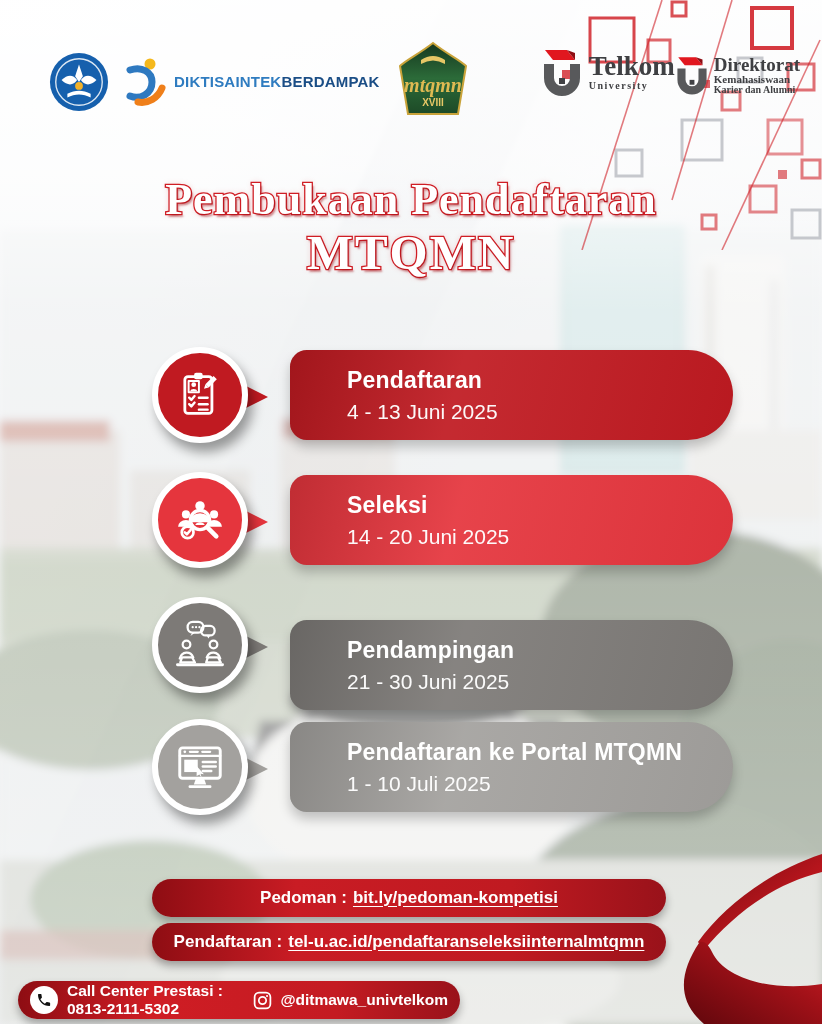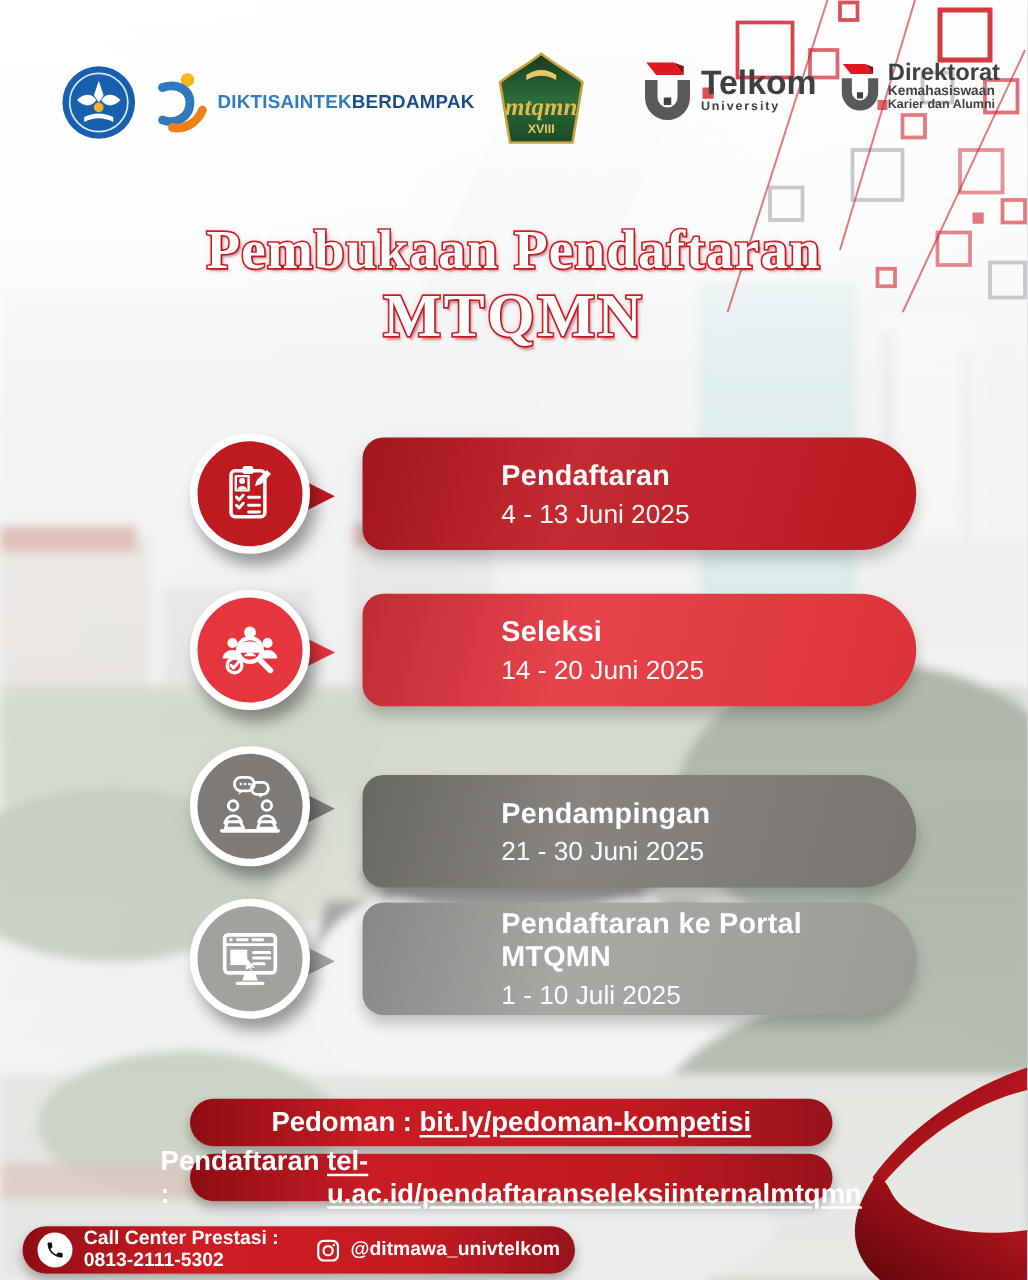--- a/index.html
+++ b/index.html
@@ -20,21 +20,21 @@
     background:linear-gradient(180deg,rgba(255,255,255,.95) 0%,rgba(255,255,255,.8) 16%,rgba(255,255,255,.45) 30%,rgba(255,255,255,.34) 55%,rgba(255,255,255,.42) 80%,rgba(255,255,255,.5) 100%);}
 
   
   .logo-row{position:absolute;top:0;left:0;width:100%;height:130px;}
   .logo-left{position:absolute;left:48px;top:40px;display:flex;align-items:center;gap:12px;}
   .kemdikbud{width:62px;height:62px;}
   .dikti{display:flex;align-items:center;gap:6px;}
   .dikti-text{display:flex;line-height:1.08;font-weight:bold;font-size:15px;letter-spacing:.2px;}
   .dikti-text .l1{color:#2f7cc0;}
   .dikti-text .l2{color:#1b4e86;}
-  .logo-right{position:absolute;right:22px;top:48px;display:flex;align-items:flex-start;gap:18px;}
+  .logo-right{position:absolute;right:22px;top:48px;display:flex;align-items:flex-end;font-family:Liberation Serif, serif;}
   .telkom{display:flex;align-items:center;gap:6px;}
   .telkom-text{display:flex;flex-direction:column;color:#3f4043;}
   .telkom-text .name{font-size:27px;font-weight:bold;line-height:1;}
   .telkom-text .sub{font-size:10px;font-weight:bold;letter-spacing:1.5px;line-height:1.15;}
   .direktorat{display:flex;align-items:center;gap:5px;}
   .direktorat-text{display:flex;flex-direction:column;color:#3f4043;line-height:1.02;}
   .direktorat-text .name{font-size:19px;font-weight:bold;}
   .direktorat-text .s1{font-size:11px;font-weight:bold;}
   .direktorat-text .s2{font-size:10px;font-weight:bold;}
 
@@ -48,30 +48,30 @@
 
   
   .trow{position:absolute;left:0;width:822px;height:96px;}
   .tcircle{position:absolute;left:152px;top:-3px;width:96px;height:96px;border-radius:50%;
     border:6px solid #fff;box-sizing:border-box;box-shadow:5px 9px 12px rgba(0,0,0,.38);
     display:flex;align-items:center;justify-content:center;z-index:2;}
   .ttail{position:absolute;left:238px;top:32px;width:30px;height:30px;z-index:1;
     clip-path:polygon(0 0,100% 50%,0 100%);}
   .tpill{position:absolute;left:290px;top:0;width:443px;height:90px;border-radius:18px 48px 48px 18px;
     box-shadow:0 7px 12px rgba(0,0,0,.22);overflow:hidden;display:flex;flex-direction:column;justify-content:center;
-    padding-left:111px;box-sizing:border-box;color:#fff;}
+    padding-left:57px;box-sizing:border-box;color:#fff;}
   .tpill::before{content:"";position:absolute;inset:0;
     background:linear-gradient(105deg,rgba(0,0,0,.16) 0%,rgba(255,255,255,.07) 38%,rgba(0,0,0,.04) 100%);}
   .tpill .tlabel{position:relative;font-size:23px;font-weight:bold;letter-spacing:.2px;}
   .tpill .tdate{position:relative;font-size:21px;margin-top:6px;opacity:.97;}
 
   
   .link-pill{position:absolute;left:152px;width:514px;height:38px;border-radius:20px;
     display:flex;align-items:center;justify-content:center;gap:6px;color:#fff;
-    font-size:22px;font-weight:bold;box-shadow:0 5px 9px rgba(0,0,0,.3);
+    font-size:17px;font-weight:bold;box-shadow:0 5px 9px rgba(0,0,0,.3);
     background:linear-gradient(90deg,#8e0d13 0%,#c91c24 28%,#c01a21 70%,#99121a 100%);}
   .link-pill .url{text-decoration:underline;text-underline-offset:3px;}
 
   
   .footer-pill{position:absolute;left:18px;top:981px;width:442px;height:38px;border-radius:20px;
     display:flex;align-items:center;gap:9px;padding:0 12px;box-sizing:border-box;color:#fff;
     font-size:15.5px;font-weight:bold;box-shadow:0 5px 9px rgba(0,0,0,.3);
     background:linear-gradient(90deg,#8e0d13 0%,#cf1d24 30%,#c41b22 72%,#99121a 100%);}
   .phone-badge{width:28px;height:28px;border-radius:50%;background:#fff;display:flex;align-items:center;justify-content:center;flex:0 0 auto;}
   .ig-wrap{display:flex;align-items:center;gap:7px;margin-left:8px;}

